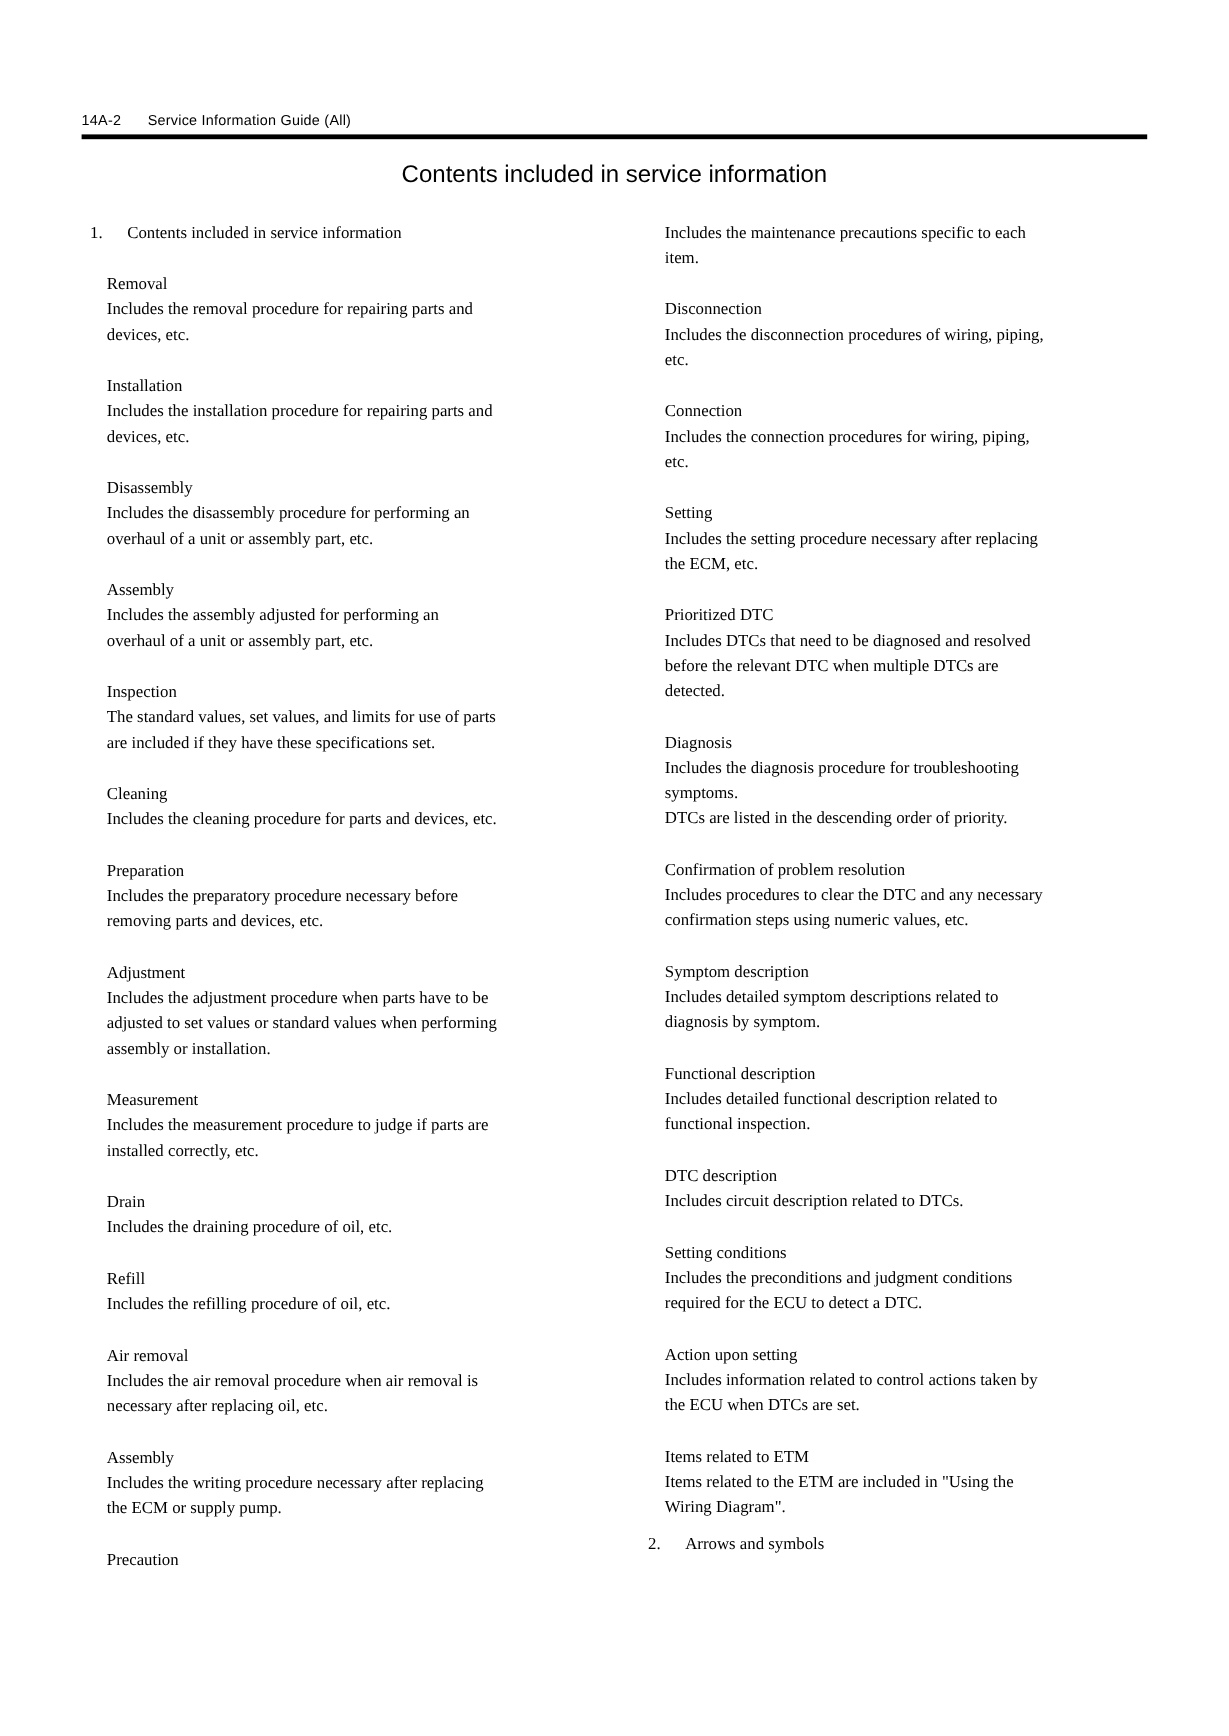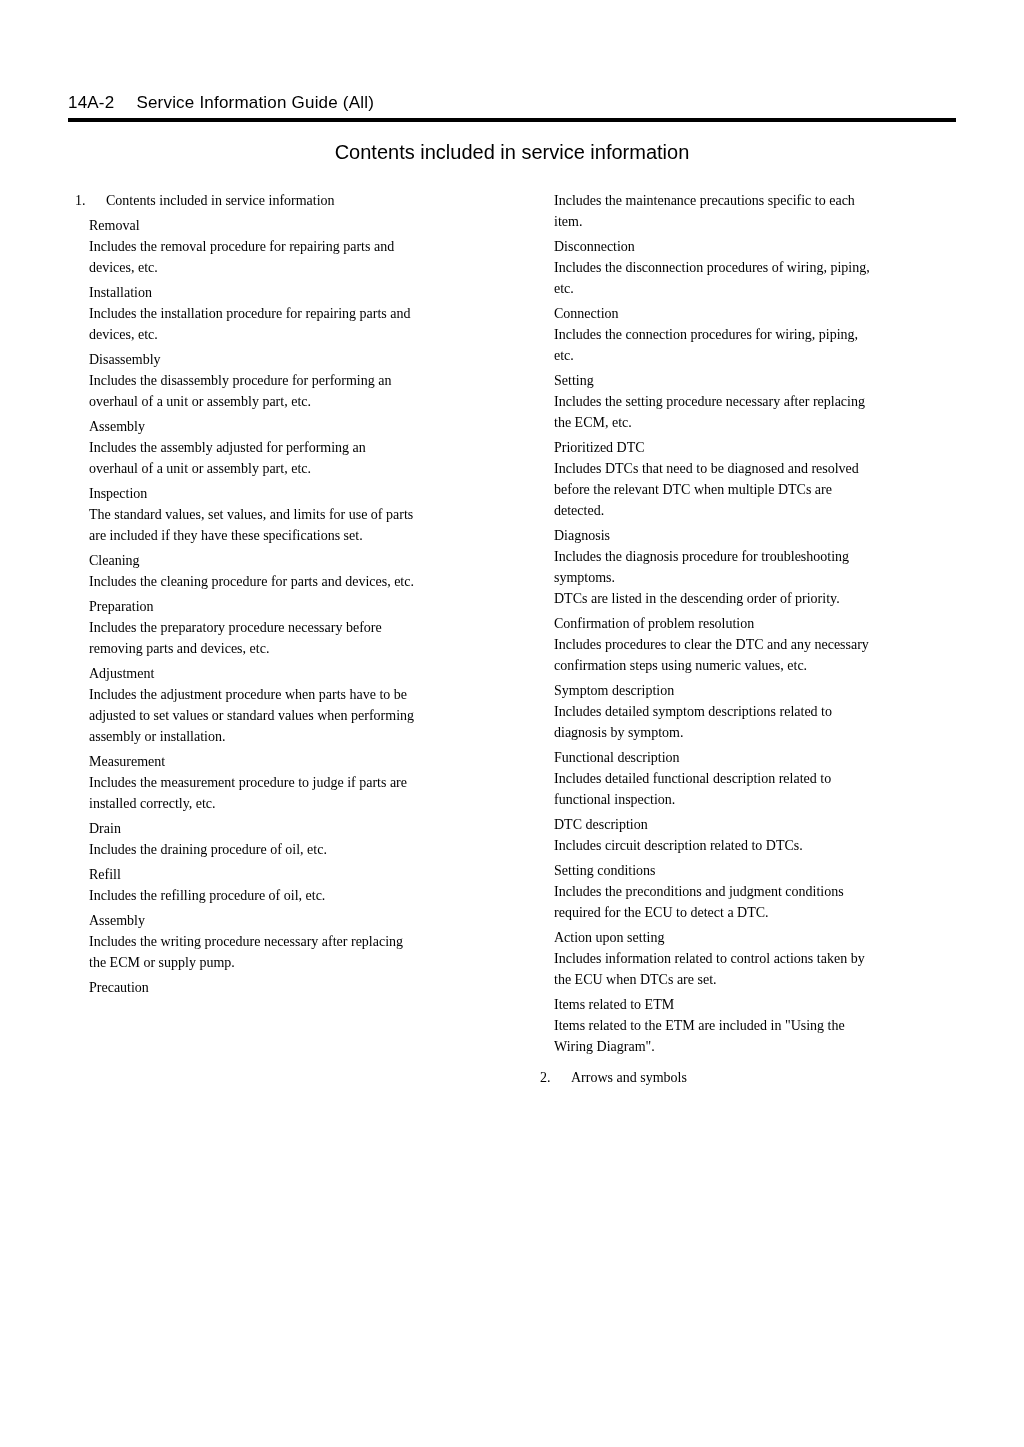--- a/index.html
+++ b/index.html
@@ -10,21 +10,21 @@
     font-family: "Liberation Serif", serif;
     color: #000000;
     position: relative;
     overflow: hidden;
   }
   .page { padding-top: 93px; }
 
   .header-wrap { padding: 0 68px 0 68px; }
   .header-text {
     font-family: "Liberation Sans", sans-serif;
-    font-size: 17px;
+    font-size: 12px;
     letter-spacing: 0.2px;
     white-space: nowrap;
   }
   .header-num { display: inline-block; margin-right: 22px; }
   .header-rule {
     height: 4px;
     background: #000000;
     margin-top: 5px;
     width: 888px;
   }
@@ -53,21 +53,21 @@
   .numbered {
     display: flex;
     margin-top: 10px;
   }
   .numbered .num {
     flex: 0 0 auto;
     width: 31px;
   }
 
   .entry {
-    margin-top: 4px;
+    margin-top: 22px;
     margin-left: 14px;
     margin-right: 10px;
   }
   .entry .heading { }
   .entry .body {
     white-space: pre-line;
   }
 </style>
 </head>
 <body>
@@ -136,20 +136,25 @@
         </div>
         <div class="entry">
           <div class="heading">Drain</div>
           <p class="body">Includes the draining procedure of oil, etc.</p>
         </div>
         <div class="entry">
           <div class="heading">Refill</div>
           <p class="body">Includes the refilling procedure of oil, etc.</p>
         </div>
         <div class="entry">
+          <div class="heading">Air removal</div>
+          <p class="body">Includes the air removal procedure when air removal is
+necessary after replacing oil, etc.</p>
+        </div>
+        <div class="entry">
           <div class="heading">Assembly</div>
           <p class="body">Includes the writing procedure necessary after replacing
 the ECM or supply pump.</p>
         </div>
         <div class="entry">
           <div class="heading">Precaution</div>
         </div>
       </div>
     <div class="col" id="col-right">
         <div class="entry">

